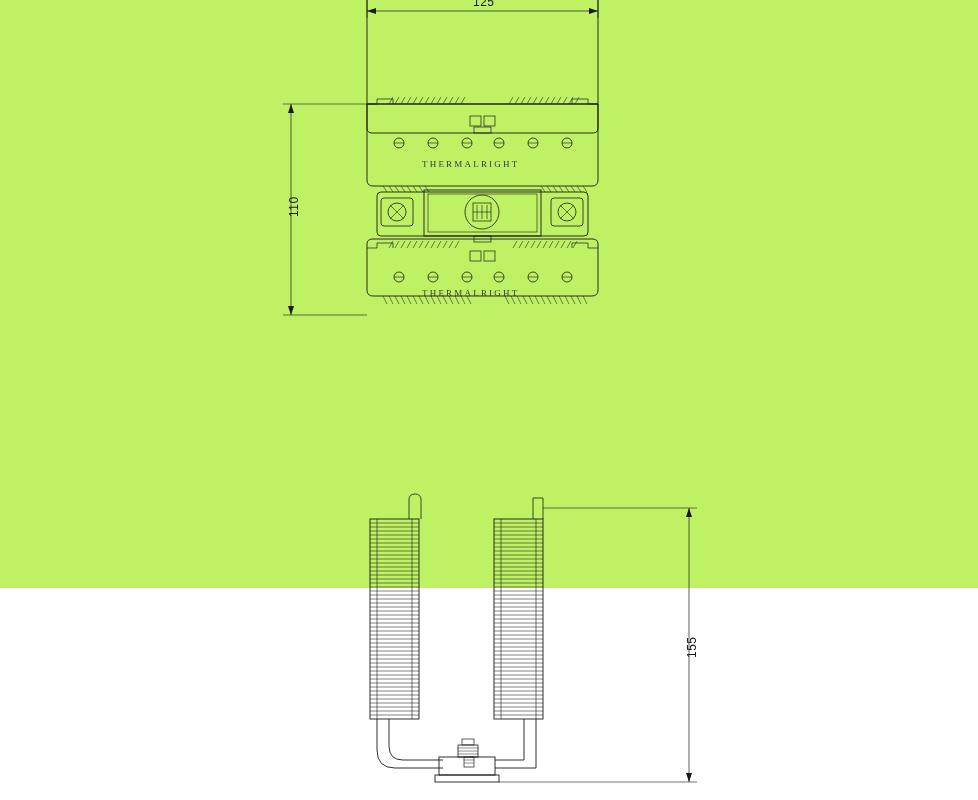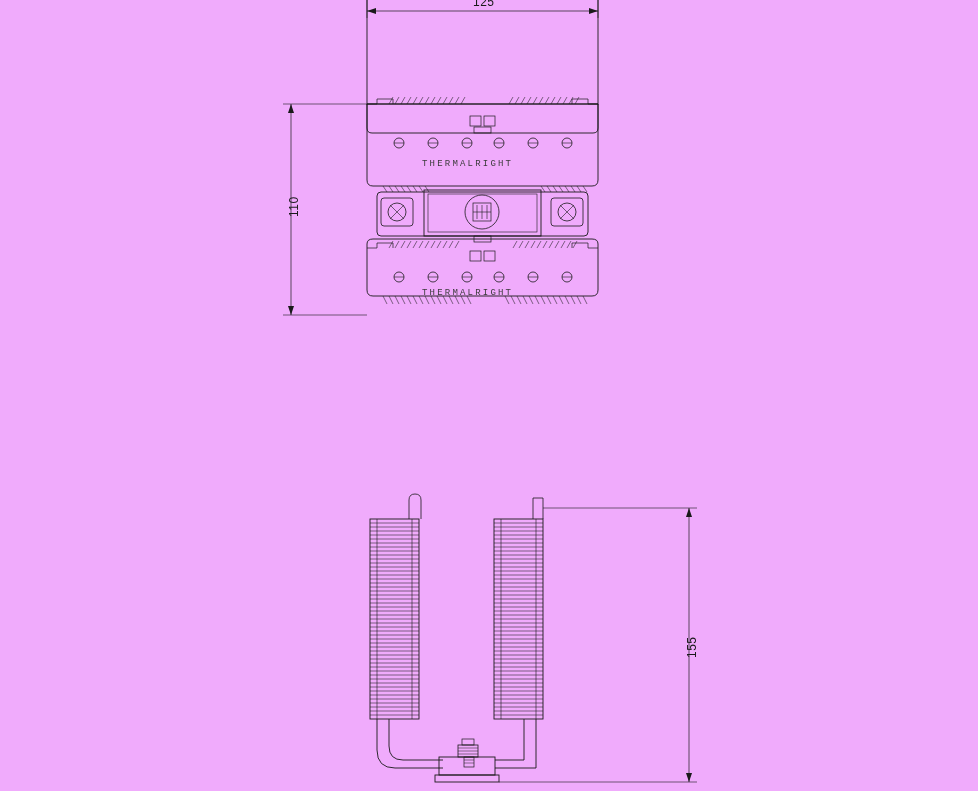--- a/index.html
+++ b/index.html
@@ -10,22 +10,22 @@
   body {
     width: 978px;
     height: 800px;
     font-family: "Liberation Sans", sans-serif;
     color: #1a1a1a;
     overflow: hidden;
   }
   #sheet {
     position: relative;
     width: 978px;
-    height: 791px;
-    background: #f0abfc;
+    height: 588px;
+    background: #bef264;
   }
   svg.drawing {
     position: absolute;
     left: 0;
     top: 0;
     width: 978px;
     height: 800px;
   }
   .dimtext {
     position: absolute;
@@ -34,21 +34,21 @@
     letter-spacing: 0.5px;
     color: #1a1a1a;
     white-space: nowrap;
   }
   .dimtext.vert {
     transform: rotate(-90deg);
     transform-origin: left top;
   }
   .brandtext {
     position: absolute;
-    font-family: Liberation Mono, monospace;
+    font-family: Liberation Serif, serif;
     font-size: 9px;
     letter-spacing: 2.2px;
     color: #3a3a3a;
     white-space: nowrap;
   }
 </style>
 </head>
 <body>
 
 <div id="sheet">

